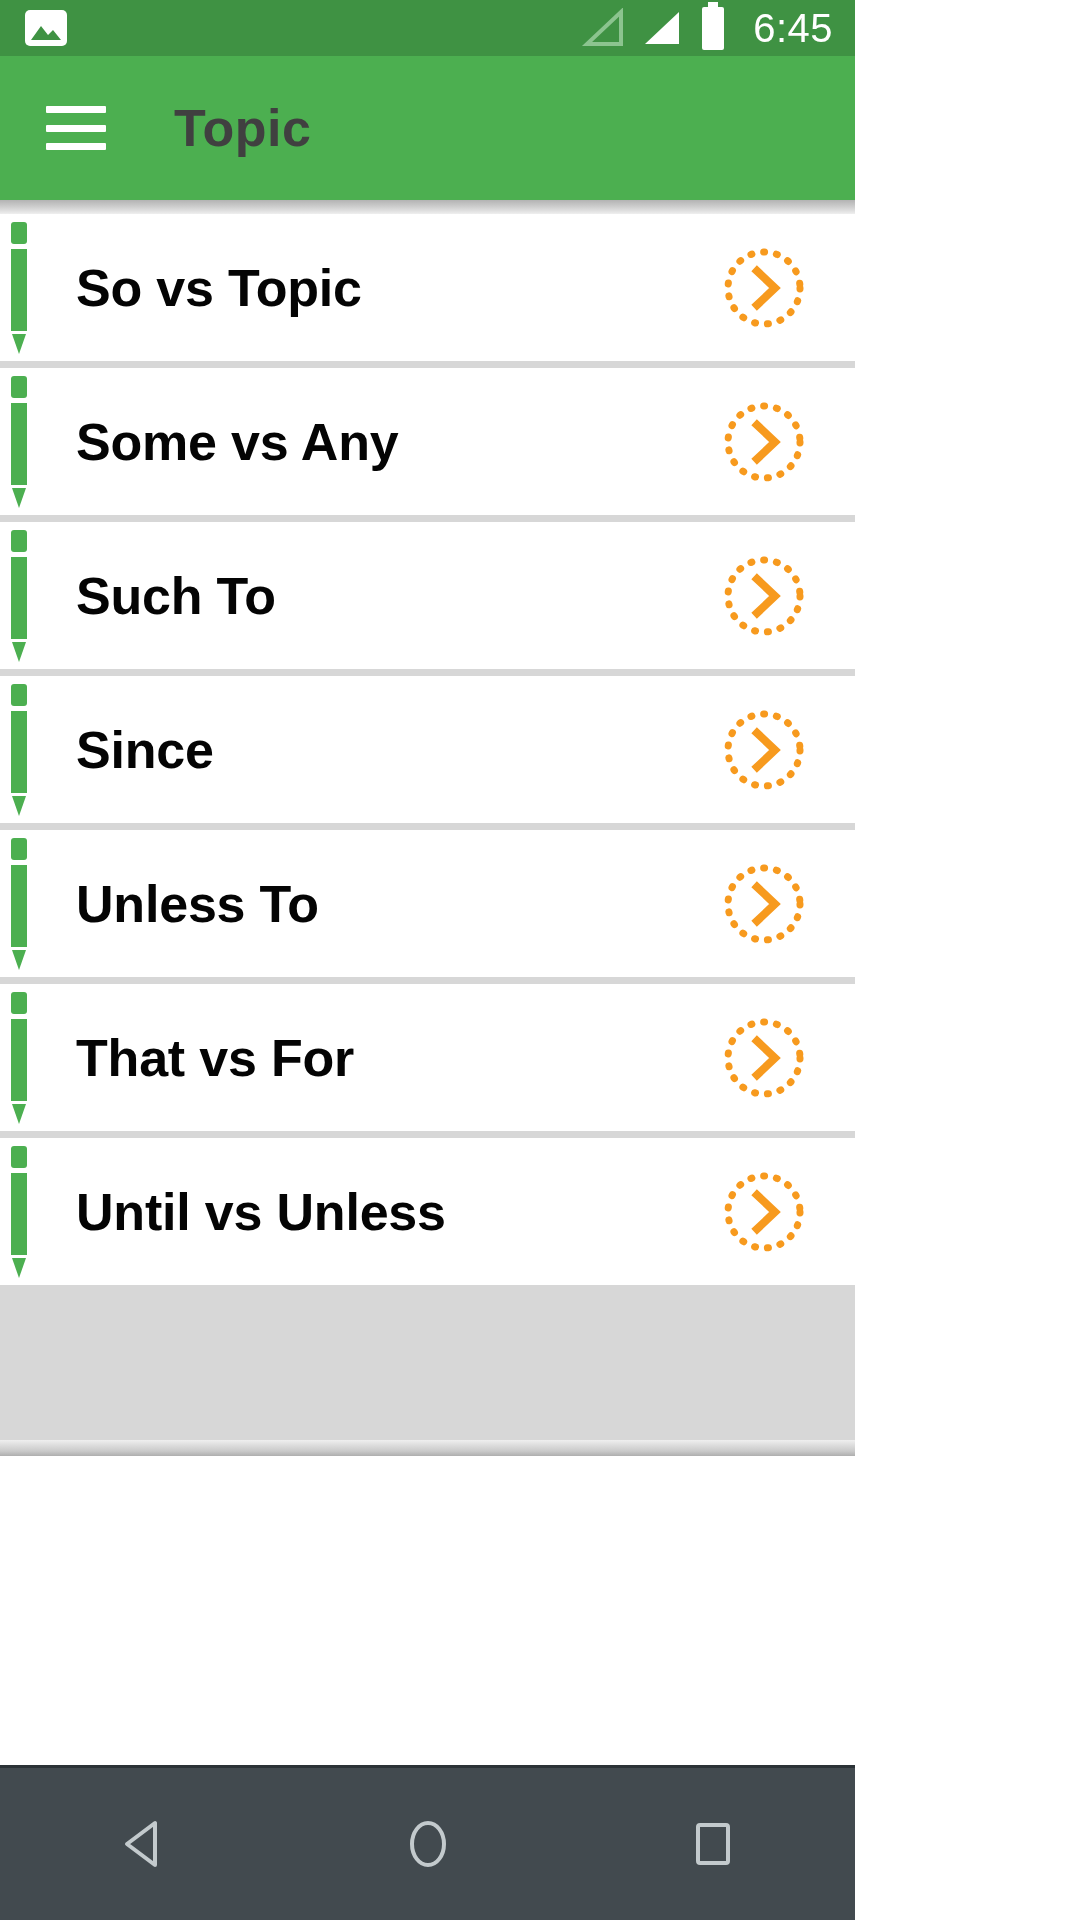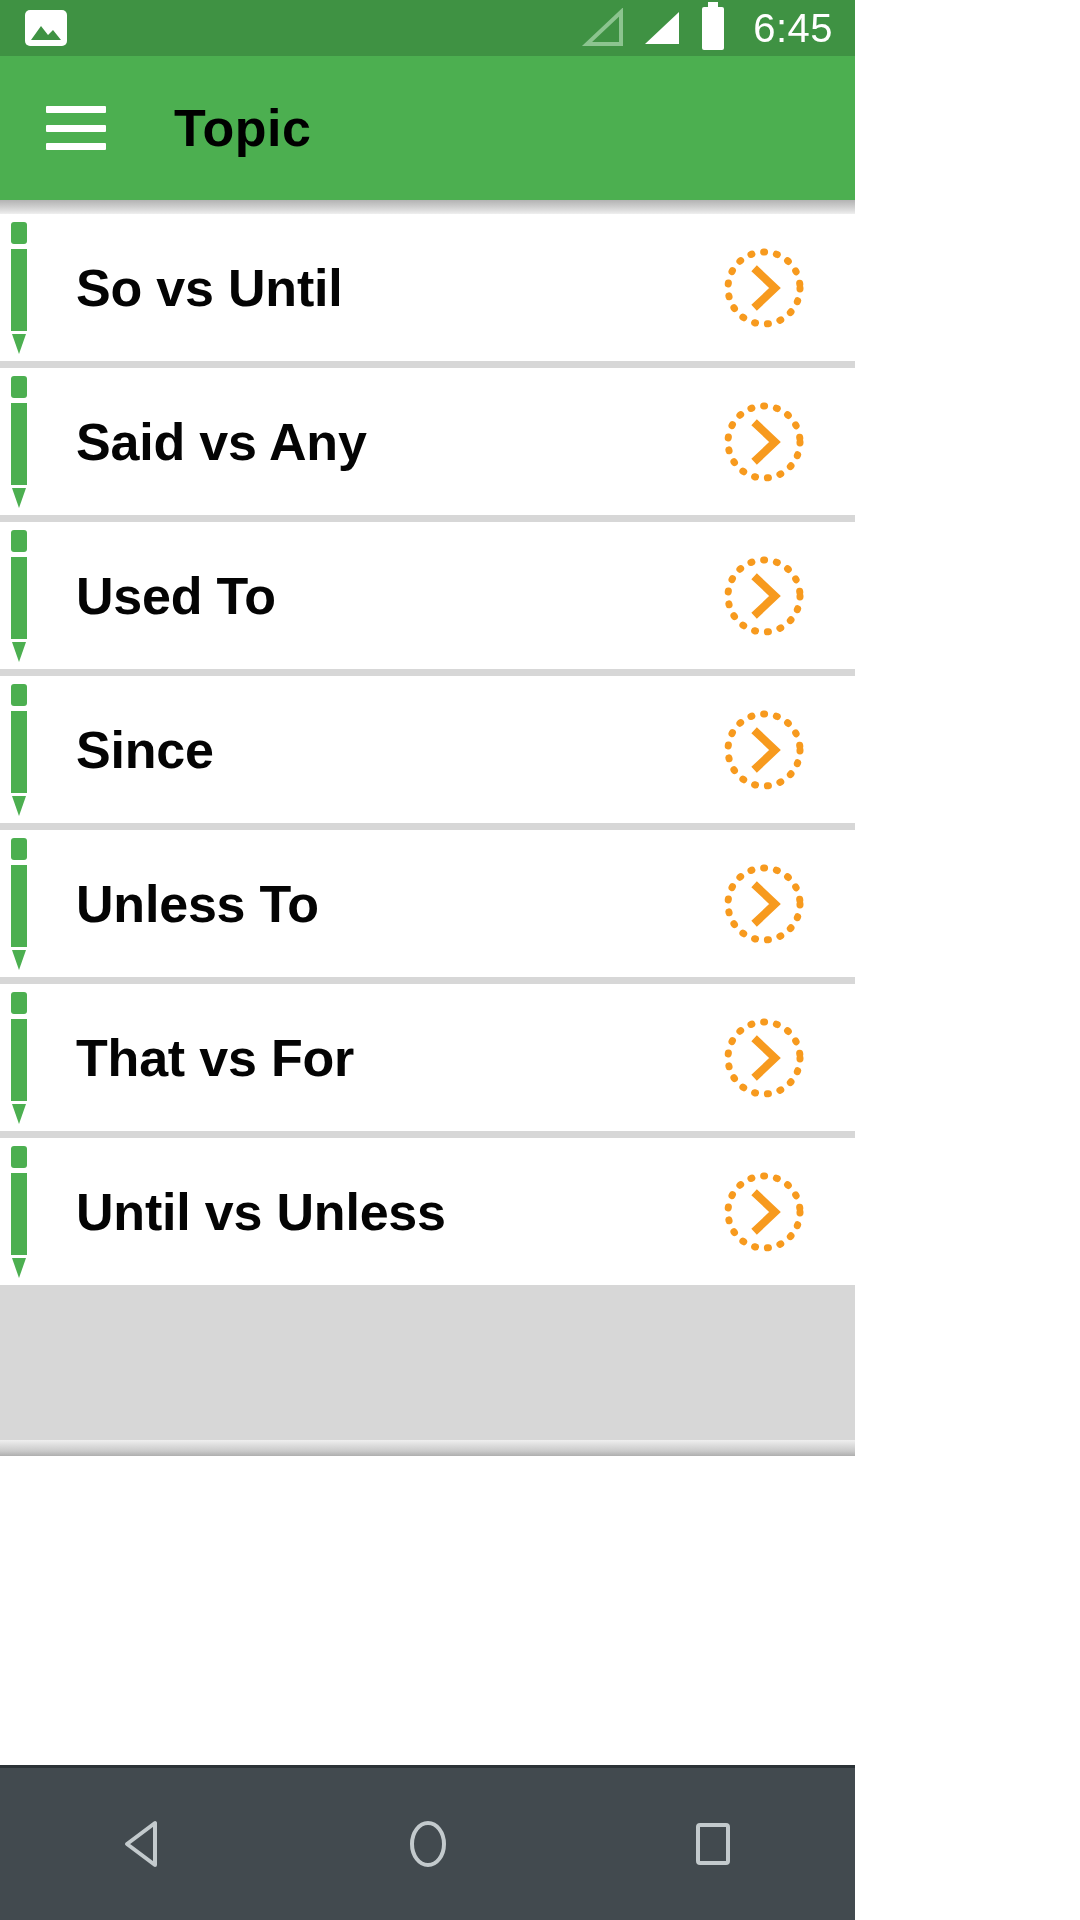--- a/index.html
+++ b/index.html
@@ -41,21 +41,21 @@
   .hamburger {
     width:60px; height:44px;
     display:flex; flex-direction:column; justify-content:space-between;
     cursor:pointer;
   }
   .hamburger span {
     display:block; width:100%; height:7px;
     background:#ffffff; border-radius:1px;
   }
   .app-title {
-    color:#000000; font-size:52px; font-weight:bold;
+    color:#404040; font-size:52px; font-weight:bold;
     margin-left:68px; letter-spacing:0.5px;
     line-height:1;
   }
 
   
   .appbar-shadow {
     height:14px; width:100%;
     background:linear-gradient(to bottom,#b3b3b3 0%,#c9c9c9 40%,#dedede 75%,#efefef 100%);
   }
 
@@ -160,49 +160,49 @@
   </div>
   <div class="appbar-shadow"></div>
 
   <div class="list" id="list-container">
       <div class="list-item">
         <svg class="pencil" viewBox="0 0 22 132">
           <rect x="3" y="0" width="16" height="22" rx="3" fill="#4caf50"></rect>
           <rect x="3" y="27" width="16" height="82" fill="#4caf50"></rect>
           <path d="M4 112 L18 112 L11 132 Z" fill="#4caf50"></path>
         </svg>
-        <div class="item-label">So vs Until</div>
-        <div class="arrow-btn">
-          <svg viewBox="0 0 82 82">
-            <circle cx="41" cy="41" r="36" fill="none" stroke="#f79a1e" stroke-width="7" stroke-linecap="round" stroke-dasharray="1 12"></circle>
-            <path d="M34 24 L52 41 L34 58" fill="none" stroke="#f79a1e" stroke-width="8" stroke-linecap="square" stroke-linejoin="miter"></path>
-          </svg>
-        </div>
-      </div>
-      <div class="list-item">
-        <svg class="pencil" viewBox="0 0 22 132">
-          <rect x="3" y="0" width="16" height="22" rx="3" fill="#4caf50"></rect>
-          <rect x="3" y="27" width="16" height="82" fill="#4caf50"></rect>
-          <path d="M4 112 L18 112 L11 132 Z" fill="#4caf50"></path>
-        </svg>
-        <div class="item-label">Said vs Any</div>
-        <div class="arrow-btn">
-          <svg viewBox="0 0 82 82">
-            <circle cx="41" cy="41" r="36" fill="none" stroke="#f79a1e" stroke-width="7" stroke-linecap="round" stroke-dasharray="1 12"></circle>
-            <path d="M34 24 L52 41 L34 58" fill="none" stroke="#f79a1e" stroke-width="8" stroke-linecap="square" stroke-linejoin="miter"></path>
-          </svg>
-        </div>
-      </div>
-      <div class="list-item">
-        <svg class="pencil" viewBox="0 0 22 132">
-          <rect x="3" y="0" width="16" height="22" rx="3" fill="#4caf50"></rect>
-          <rect x="3" y="27" width="16" height="82" fill="#4caf50"></rect>
-          <path d="M4 112 L18 112 L11 132 Z" fill="#4caf50"></path>
-        </svg>
-        <div class="item-label">Used To</div>
+        <div class="item-label">So vs Topic</div>
+        <div class="arrow-btn">
+          <svg viewBox="0 0 82 82">
+            <circle cx="41" cy="41" r="36" fill="none" stroke="#f79a1e" stroke-width="7" stroke-linecap="round" stroke-dasharray="1 12"></circle>
+            <path d="M34 24 L52 41 L34 58" fill="none" stroke="#f79a1e" stroke-width="8" stroke-linecap="square" stroke-linejoin="miter"></path>
+          </svg>
+        </div>
+      </div>
+      <div class="list-item">
+        <svg class="pencil" viewBox="0 0 22 132">
+          <rect x="3" y="0" width="16" height="22" rx="3" fill="#4caf50"></rect>
+          <rect x="3" y="27" width="16" height="82" fill="#4caf50"></rect>
+          <path d="M4 112 L18 112 L11 132 Z" fill="#4caf50"></path>
+        </svg>
+        <div class="item-label">Some vs Any</div>
+        <div class="arrow-btn">
+          <svg viewBox="0 0 82 82">
+            <circle cx="41" cy="41" r="36" fill="none" stroke="#f79a1e" stroke-width="7" stroke-linecap="round" stroke-dasharray="1 12"></circle>
+            <path d="M34 24 L52 41 L34 58" fill="none" stroke="#f79a1e" stroke-width="8" stroke-linecap="square" stroke-linejoin="miter"></path>
+          </svg>
+        </div>
+      </div>
+      <div class="list-item">
+        <svg class="pencil" viewBox="0 0 22 132">
+          <rect x="3" y="0" width="16" height="22" rx="3" fill="#4caf50"></rect>
+          <rect x="3" y="27" width="16" height="82" fill="#4caf50"></rect>
+          <path d="M4 112 L18 112 L11 132 Z" fill="#4caf50"></path>
+        </svg>
+        <div class="item-label">Such To</div>
         <div class="arrow-btn">
           <svg viewBox="0 0 82 82">
             <circle cx="41" cy="41" r="36" fill="none" stroke="#f79a1e" stroke-width="7" stroke-linecap="round" stroke-dasharray="1 12"></circle>
             <path d="M34 24 L52 41 L34 58" fill="none" stroke="#f79a1e" stroke-width="8" stroke-linecap="square" stroke-linejoin="miter"></path>
           </svg>
         </div>
       </div>
       <div class="list-item">
         <svg class="pencil" viewBox="0 0 22 132">
           <rect x="3" y="0" width="16" height="22" rx="3" fill="#4caf50"></rect>

